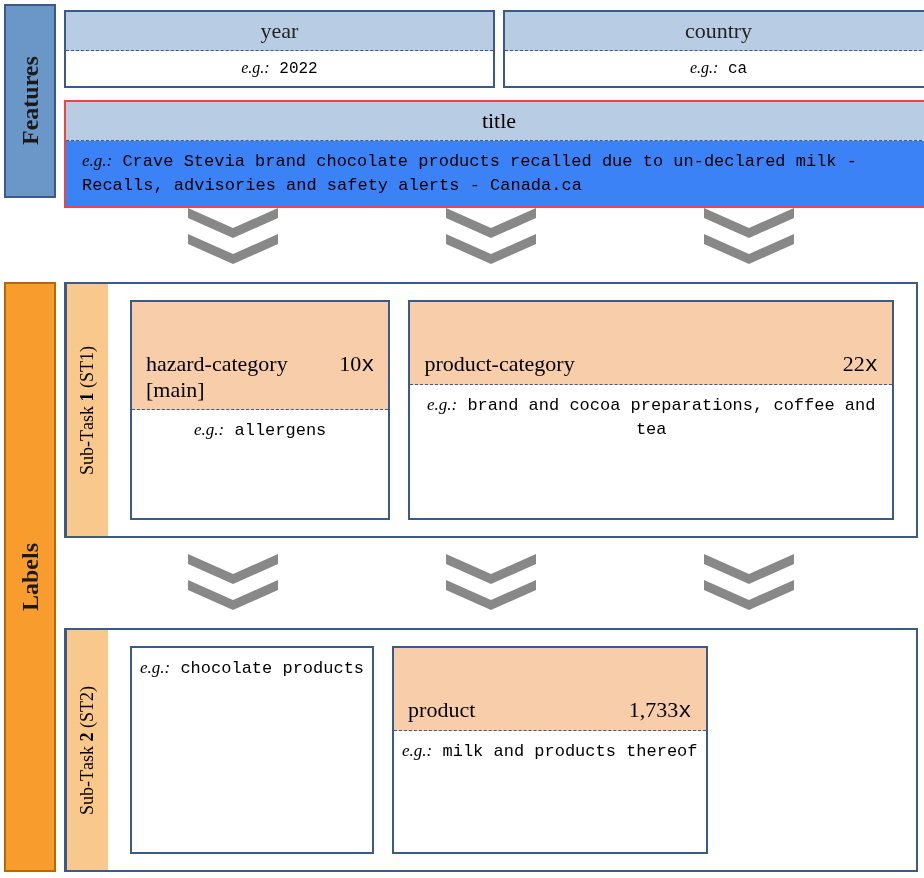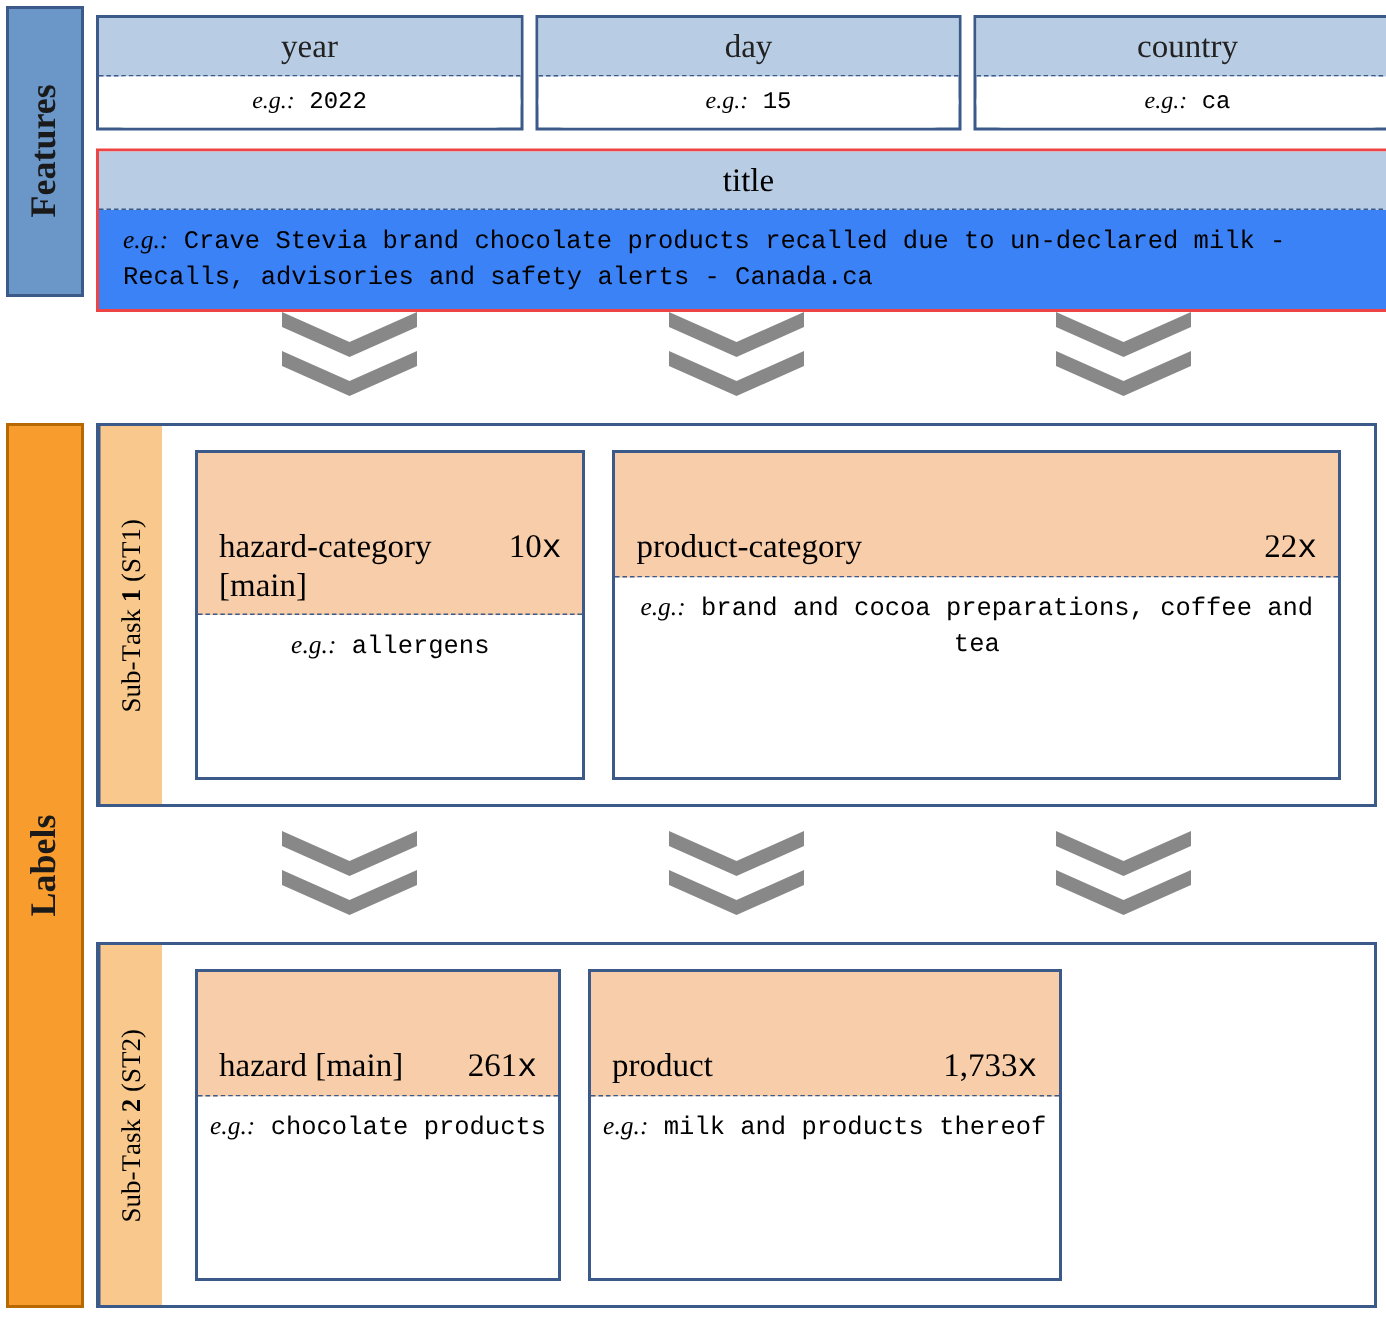--- a/index.html
+++ b/index.html
@@ -190,24 +190,20 @@
   <div class="section-label features-label">Features</div>
   <div class="section-label labels-label">Labels</div>
 
   <div class="features-area">
     <div class="row1">
       <div class="feature-box">
         <div class="feature-head">year</div>
         <div class="feature-body"><span class="eg">e.g.:</span> <span>2022</span></div>
       </div>
       <div class="feature-box">
-        <div class="feature-head">day</div>
-        <div class="feature-body"><span class="eg">e.g.:</span> <span>15</span></div>
-      </div>
-      <div class="feature-box">
         <div class="feature-head">country</div>
         <div class="feature-body"><span class="eg">e.g.:</span> <span>ca</span></div>
       </div>
     </div>
     <div class="title-box">
       <div class="title-head">title</div>
       <div class="title-body"><span class="eg">e.g.:</span> <span>Crave Stevia brand chocolate products recalled due to un-declared milk - Recalls, advisories and safety alerts - Canada.ca</span></div>
     </div>
   </div>
 
@@ -274,24 +270,20 @@
         </svg>
     </div>
   </div>
 
   <div class="subtask-box st2-box">
     <div class="subtask-label">
         <span><span class="smalls">S</span>ub-<span class="smalls">T</span>ask <strong>2</strong> (ST2)</span>
       </div>
     <div class="subtask-content">
       <div class="label-box">
-        <div class="label-head">
-          <span>hazard [main]</span>
-          <span class="label-count"><span>261</span><span class="x">x</span></span>
-        </div>
         <div class="label-body"><span class="eg">e.g.:</span> <span>chocolate products</span></div>
       </div>
       <div class="label-box">
         <div class="label-head">
           <span>product</span>
           <span class="label-count"><span>1,733</span><span class="x">x</span></span>
         </div>
         <div class="label-body"><span class="eg">e.g.:</span> <span>milk and products thereof</span></div>
       </div>
     </div>

